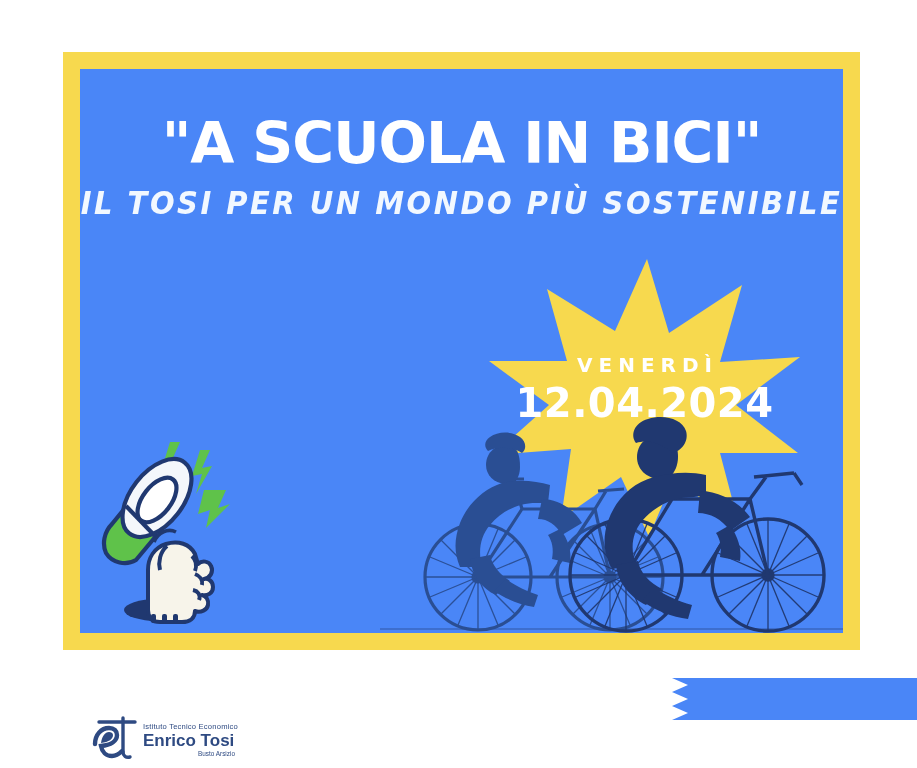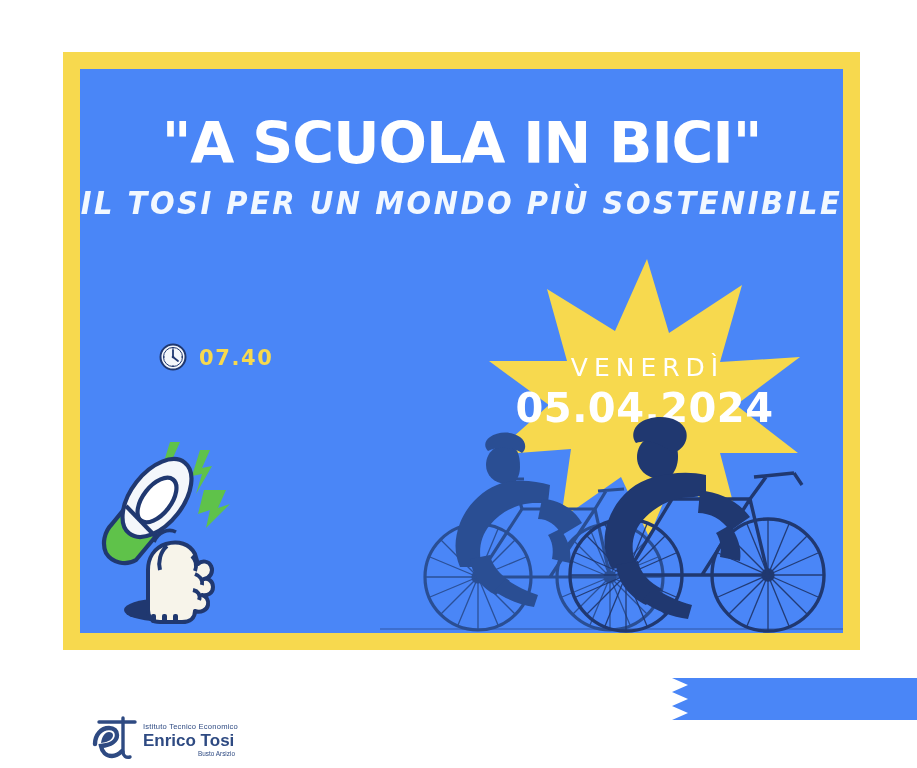--- a/index.html
+++ b/index.html
@@ -105,22 +105,22 @@
   #date-burst svg { display: block; width: 100%; height: 100%; }
   #date-burst-text {
     position: absolute;
     left: 0;
     top: 98px;
     width: 100%;
     text-align: center;
   }
   #date-weekday {
     font-family: "DejaVu Sans", sans-serif;
-    font-weight: normal;
-    font-size: 25px;
+    font-weight: bold;
+    font-size: 20px;
     letter-spacing: 6px;
     color: #ffffff;
     text-indent: 6px;
     line-height: 1;
   }
   #date-value {
     margin-top: 8px;
     font-family: "DejaVu Sans", sans-serif;
     font-weight: bold;
     font-size: 40px;
@@ -175,38 +175,20 @@
 <div id="poster-frame">
   <div id="poster-canvas">
 
     <div id="headline-block">
       <div id="poster-title">"A SCUOLA IN BICI"</div>
       <div id="poster-subtitle">IL TOSI PER UN MONDO PIÙ SOSTENIBILE</div>
     </div>
 
     <div id="event-details">
 
-      <div class="detail-row" id="detail-row-time">
-        <span class="detail-icon">
-          <svg viewBox="0 0 30 30" width="30" height="30">
-            <circle cx="15" cy="15" r="12.5" fill="#f4f7fb" stroke="#203870" stroke-width="2"></circle>
-            <circle cx="15" cy="15" r="9.5" fill="none" stroke="#203870" stroke-width="1"></circle>
-            <line x1="15" y1="15" x2="15" y2="8" stroke="#203870" stroke-width="1.8" stroke-linecap="round"></line>
-            <line x1="15" y1="15" x2="20" y2="19" stroke="#203870" stroke-width="1.8" stroke-linecap="round"></line>
-            <circle cx="15" cy="15" r="1.3" fill="#203870"></circle>
-            <line x1="15" y1="5" x2="15" y2="7" stroke="#203870" stroke-width="1"></line>
-            <line x1="15" y1="23" x2="15" y2="25" stroke="#203870" stroke-width="1"></line>
-            <line x1="5" y1="15" x2="7" y2="15" stroke="#203870" stroke-width="1"></line>
-            <line x1="23" y1="15" x2="25" y2="15" stroke="#203870" stroke-width="1"></line>
-          </svg>
-        </span>
-        <span class="detail-texts">
-          <span class="detail-line">07.40</span>
-        </span>
-      </div>
 
     </div>
 
     <div id="date-burst">
       <svg viewBox="0 0 315 282">
         <path fill="#f7d94e" d="
           M 160 2
           L 182 76
           L 255 28
           L 233 105
@@ -223,21 +205,21 @@
           L 6 198
           L 62 148
           L 2 104
           L 80 104
           L 60 32
           L 128 74
           Z"></path>
       </svg>
       <div id="date-burst-text">
         <div id="date-weekday">VENERDÌ</div>
-        <div id="date-value">05.04.2024</div>
+        <div id="date-value">12.04.2024</div>
       </div>
     </div>
 
     <div id="ground-line"></div>
 
     <div id="cyclists-illustration">
       <svg viewBox="0 0 440 235" width="440" height="235">
         <g fill="none" stroke="#2a4e93" stroke-width="3.2">
 
           <circle cx="68" cy="178" r="53"></circle>

